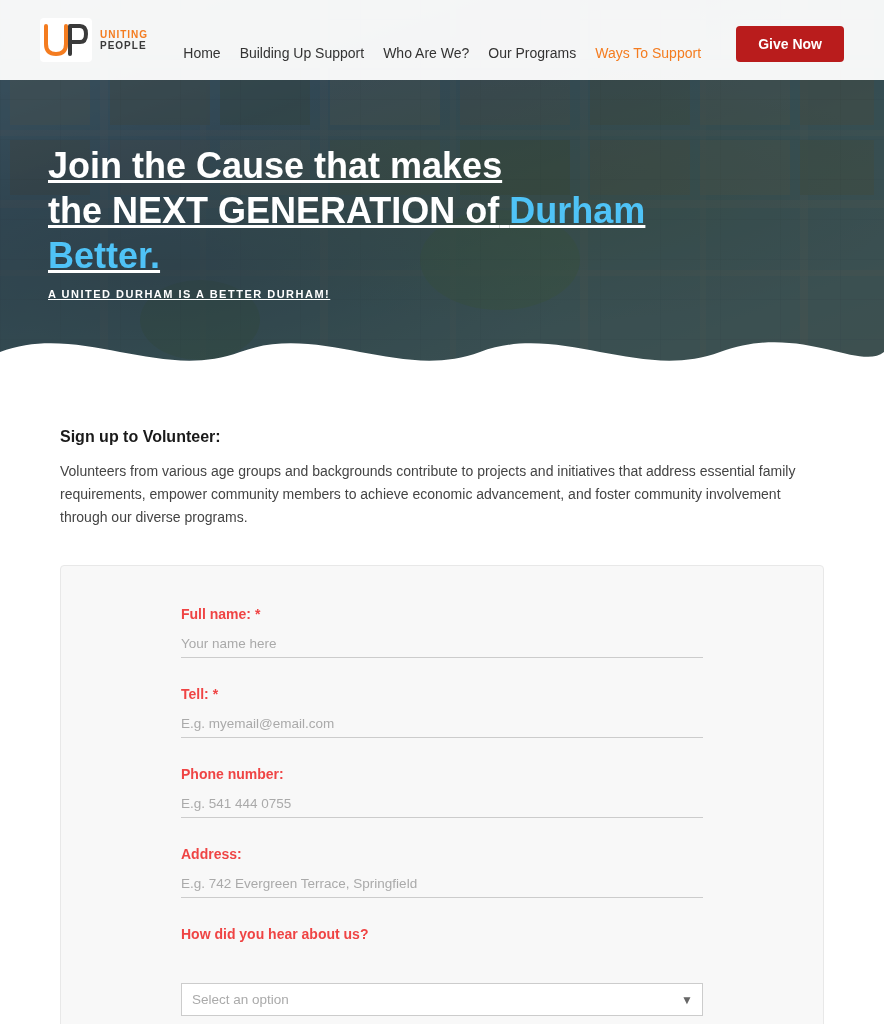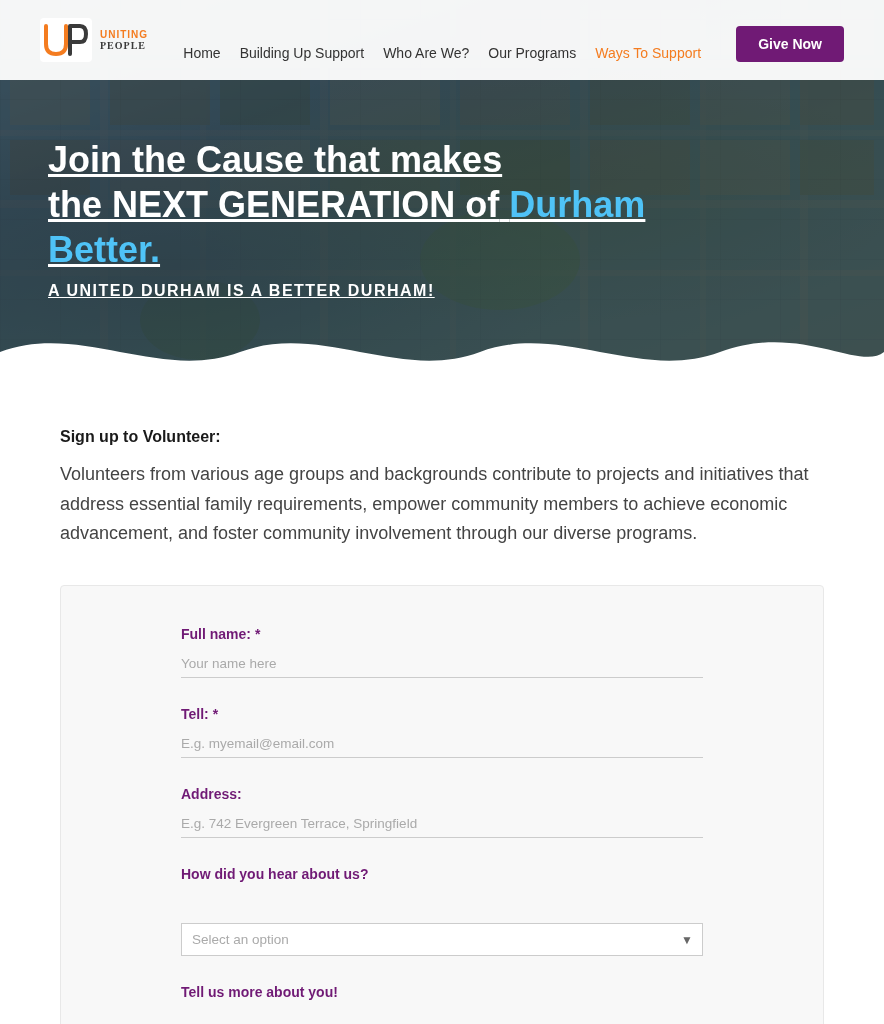--- a/index.html
+++ b/index.html
@@ -34,21 +34,21 @@
     .nav-links a {
       text-decoration: none;
       color: #333;
       font-size: 14px;
       font-weight: 500;
     }
     .nav-links a.active {
       color: #f47c20;
     }
     .btn-give {
-      background: #701a75;
+      background: #b91c1c;
       color: #fff;
       border: none;
       padding: 10px 22px;
       border-radius: 4px;
       font-size: 14px;
       font-weight: 600;
       cursor: pointer;
     }
 
     
@@ -99,21 +99,21 @@
       font-size: 36px;
       font-weight: 700;
       line-height: 1.25;
       max-width: 600px;
     }
     .hero-title .highlight {
       color: #4fc3f7;
     }
     .hero-subtitle {
       margin-top: 10px;
-      font-size: 16px;
+      font-size: 11px;
       font-weight: 700;
       letter-spacing: 1.5px;
       text-transform: uppercase;
       color: #fff;
     }
     
     .wave-divider {
       position: absolute;
       bottom: -2px;
       left: 0;
@@ -126,21 +126,21 @@
       background: #fff;
       padding: 48px 60px 60px;
     }
     .section-title {
       font-size: 16px;
       font-weight: 700;
       color: #1a1a1a;
       margin-bottom: 14px;
     }
     .section-desc {
-      font-size: 18px;
+      font-size: 14px;
       color: #444;
       line-height: 1.65;
       max-width: 820px;
       margin-bottom: 36px;
     }
 
     
     .form-card {
       background: #f8f8f8;
       border: 1px solid #e8e8e8;
@@ -148,21 +148,21 @@
       padding: 40px 120px 50px;
       max-width: 820px;
     }
     .form-group {
       margin-bottom: 28px;
     }
     .form-label {
       display: block;
       font-size: 14px;
       font-weight: 600;
-      color: #701a75;
+      color: #ef4444;
       margin-bottom: 8px;
     }
     .form-input {
       width: 100%;
       border: none;
       border-bottom: 1px solid #ccc;
       background: transparent;
       padding: 6px 0;
       font-size: 13.5px;
       color: #999;
@@ -205,21 +205,21 @@
     <svg class="logo-icon" viewBox="0 0 52 44" xmlns="http://www.w3.org/2000/svg">
 
       <rect width="52" height="44" rx="4" fill="white"></rect>
 
       <path d="M6 8 L6 26 Q6 36 16 36 Q26 36 26 26 L26 8" stroke="#f47c20" stroke-width="4" fill="none" stroke-linecap="round"></path>
 
       <path d="M30 8 L30 36 M30 8 L40 8 Q46 8 46 16 Q46 24 40 24 L30 24" stroke="#3a3a3a" stroke-width="4" fill="none" stroke-linecap="round" stroke-linejoin="round"></path>
     </svg>
     <div style="line-height:1.1;">
       <div style="font-size:10px;color:#f47c20;font-weight:700;letter-spacing:1px;">UNITING</div>
-      <div style="font-size:10px;color:#3a3a3a;font-weight:700;letter-spacing:1px;font-family:Liberation Serif, serif;">PEOPLE</div>
+      <div style="font-size:10px;color:#3a3a3a;font-weight:700;letter-spacing:1px;">PEOPLE</div>
     </div>
   </div>
 
   <ul class="nav-links">
     <li><a href="#">Home</a></li>
     <li><a href="#">Building Up Support</a></li>
     <li><a href="#">Who Are We?</a></li>
     <li><a href="#">Our Programs</a></li>
     <li><a href="#" class="active">Ways To Support</a></li>
   </ul>
@@ -301,20 +301,24 @@
     <div class="form-group">
       <label class="form-label">Full name: *</label>
       <input type="text" class="form-input" placeholder="Your name here" style="">
     </div>
 
     <div class="form-group">
       <label class="form-label">Tell: *</label>
       <input type="email" class="form-input" placeholder="E.g. myemail@email.com" style="">
     </div>
 
+    <div class="form-group">
+      <label class="form-label">Phone number:</label>
+      <input type="tel" class="form-input" placeholder="E.g. 541 444 0755" style="">
+    </div>
 
     <div class="form-group">
       <label class="form-label">Address:</label>
       <input type="text" class="form-input" placeholder="E.g. 742 Evergreen Terrace, Springfield" style="">
     </div>
 
     <div class="form-group">
       <label class="form-label">How did you hear about us?</label>
       <div class="select-wrapper">
         <select class="form-select">

